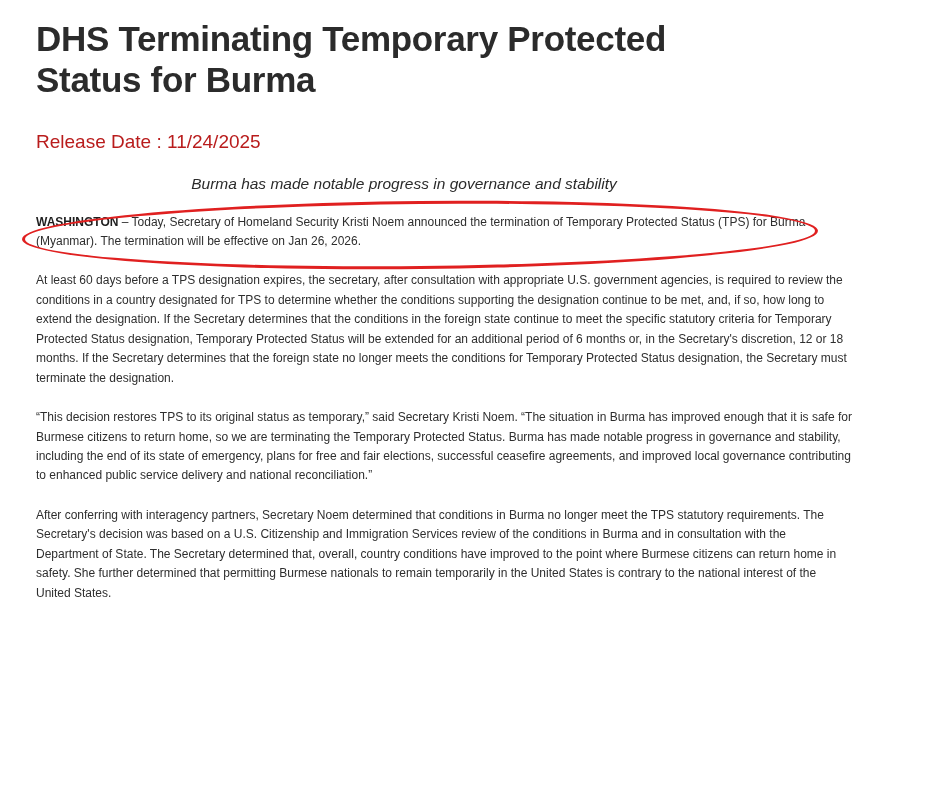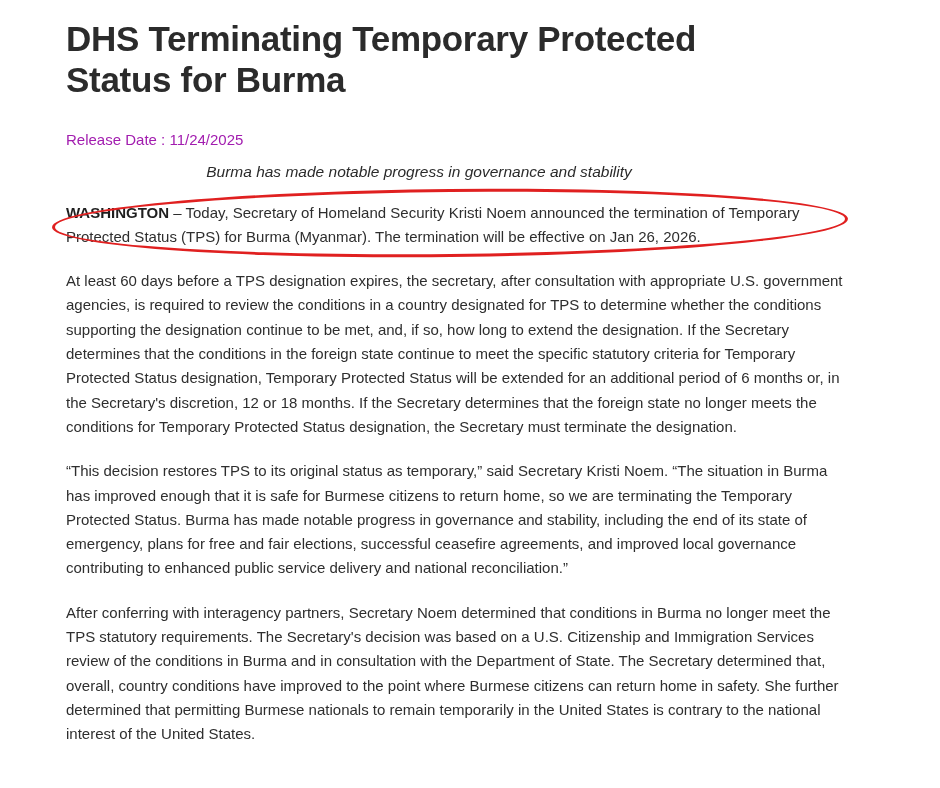--- a/index.html
+++ b/index.html
@@ -12,46 +12,46 @@
     height: 788px;
     font-family: "Liberation Sans", sans-serif;
     color: #222222;
     overflow: hidden;
   }
   .page {
     position: relative;
     width: 940px;
     height: 748px;
     box-sizing: border-box;
-    padding: 18px 88px 0 66px;
+    padding: 18px 88px 0 36px;
   }
   .headline {
     font-size: 35px;
     line-height: 1.18;
     font-weight: bold;
     color: #2b2b2b;
     letter-spacing: -0.3px;
     margin: 0 0 30px 0;
     max-width: 720px;
   }
   .release-date {
-    font-size: 15px;
-    color: #a21caf;
-    margin: 0 0 15px 0;
+    font-size: 19px;
+    color: #b91c1c;
+    margin: 0 0 22px 0;
   }
   .subhead {
     font-size: 15.5px;
     font-style: italic;
     color: #2b2b2b;
     text-align: center;
     margin: 8px 0 20px 0;
     padding-right: 80px;
   }
   p.body-text {
-    font-size: 15px;
+    font-size: 12px;
     line-height: 1.62;
     color: #2e2e2e;
     margin: 0 0 20px 0;
     text-align: left;
   }
   .lead {
     margin-bottom: 24px;
   }
   .lead strong {
     font-weight: bold;

